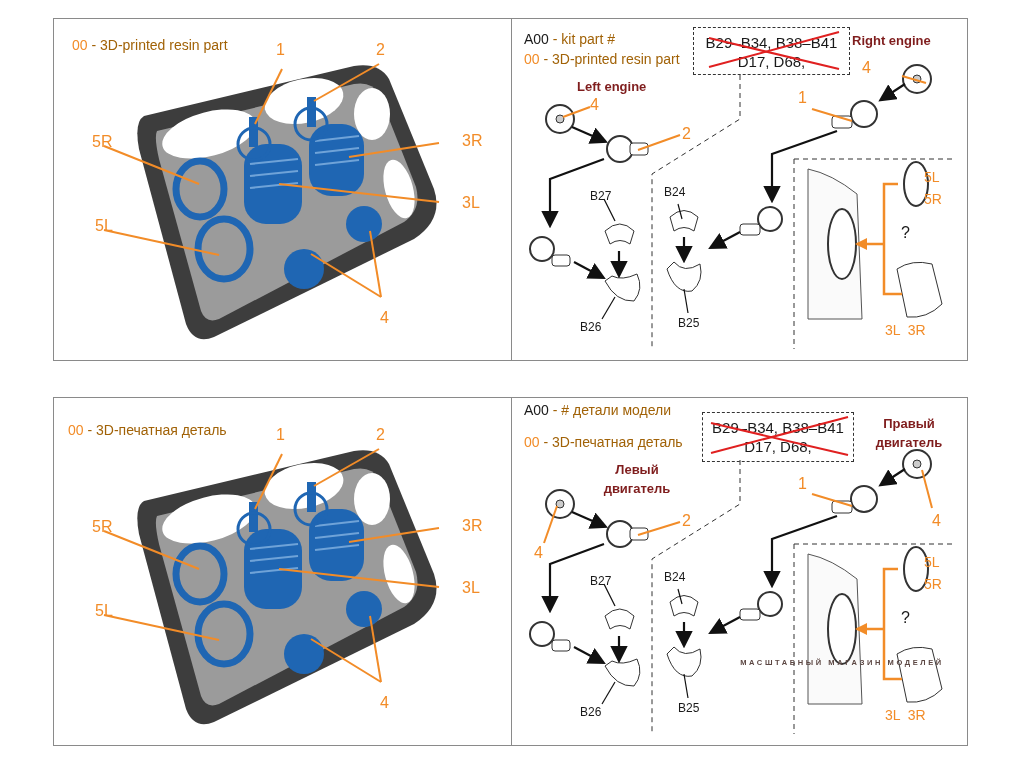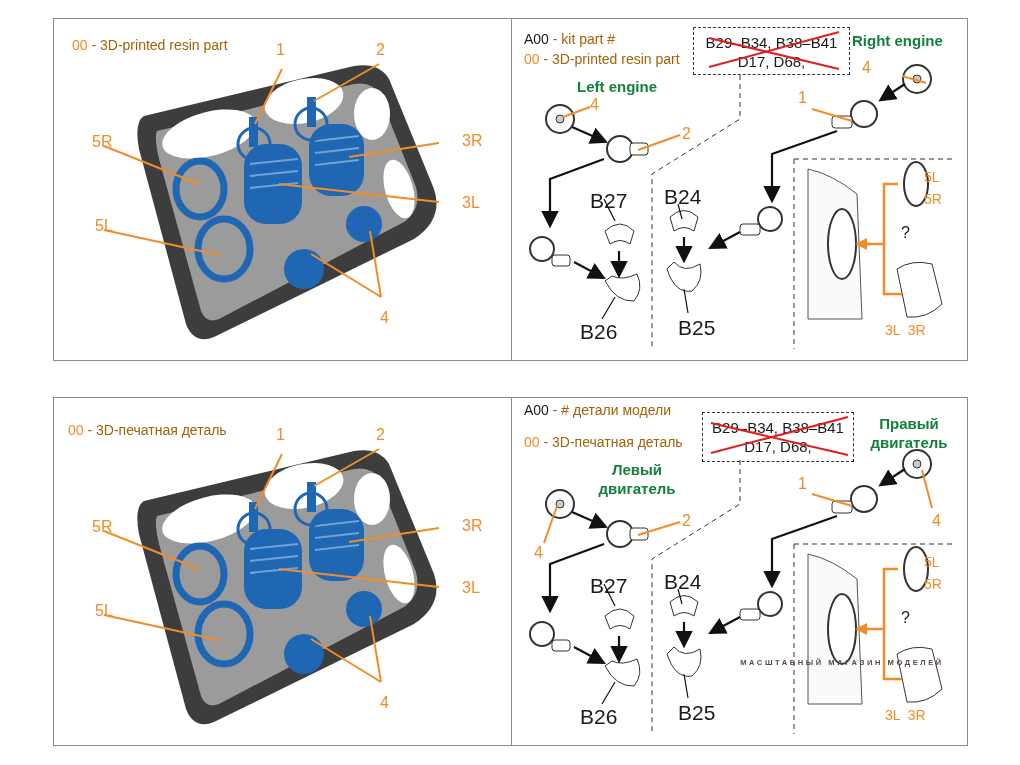--- a/index.html
+++ b/index.html
@@ -9,22 +9,22 @@
   .panel.bottom{top:397px;height:349px;}
   .divider{position:absolute;left:457px;top:0;bottom:0;width:1px;background:#8a8a8a;}
   .half{position:absolute;top:0;bottom:0;}
   .half.left{left:0;width:457px;}
   .half.right{left:458px;right:0;}
   .orange{color:#f28c28;}
   .blue{color:#a16207;}
   .black{color:#1a1a1a;margin-top:12px;}
   .txt{position:absolute;white-space:nowrap;font-size:13px;}
   .lbl{position:absolute;font-size:16px;color:#f28c28;white-space:nowrap;}
-  .klbl{position:absolute;font-size:21px;color:#1a1a1a;white-space:nowrap;}
-  .title{position:absolute;font-size:15px;font-weight:bold;color:#15803d;white-space:nowrap;text-align:center;line-height:19px;}
+  .klbl{position:absolute;font-size:12px;color:#1a1a1a;white-space:nowrap;}
+  .title{position:absolute;font-size:13px;font-weight:bold;color:#7f1d1d;white-space:nowrap;text-align:center;line-height:19px;}
   .legend-line{font-size:14px;}
   svg{position:absolute;left:0;top:0;overflow:visible;}
   .crossbox{position:absolute;border:1px dashed #333;font-size:15px;color:#1a1a1a;text-align:center;line-height:19px;}
   .watermark{position:absolute;left:692px;top:660px;width:300px;text-align:center;}
   .wm-main{font-family:"DejaVu Serif",serif;font-size:42px;color:#5c4743;letter-spacing:2px;font-weight:bold;opacity:0.92;line-height:44px;}
   .wm-sub{font-size:7.5px;letter-spacing:2.6px;color:#5c4743;font-weight:bold;margin-top:-2px;}
 </style>
 </head>
 <body>
 

